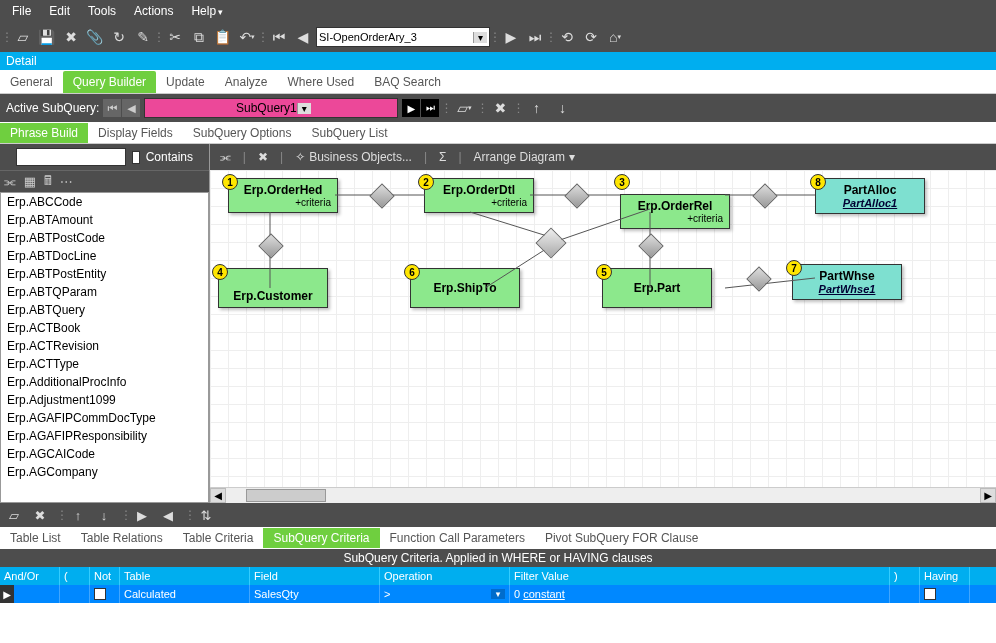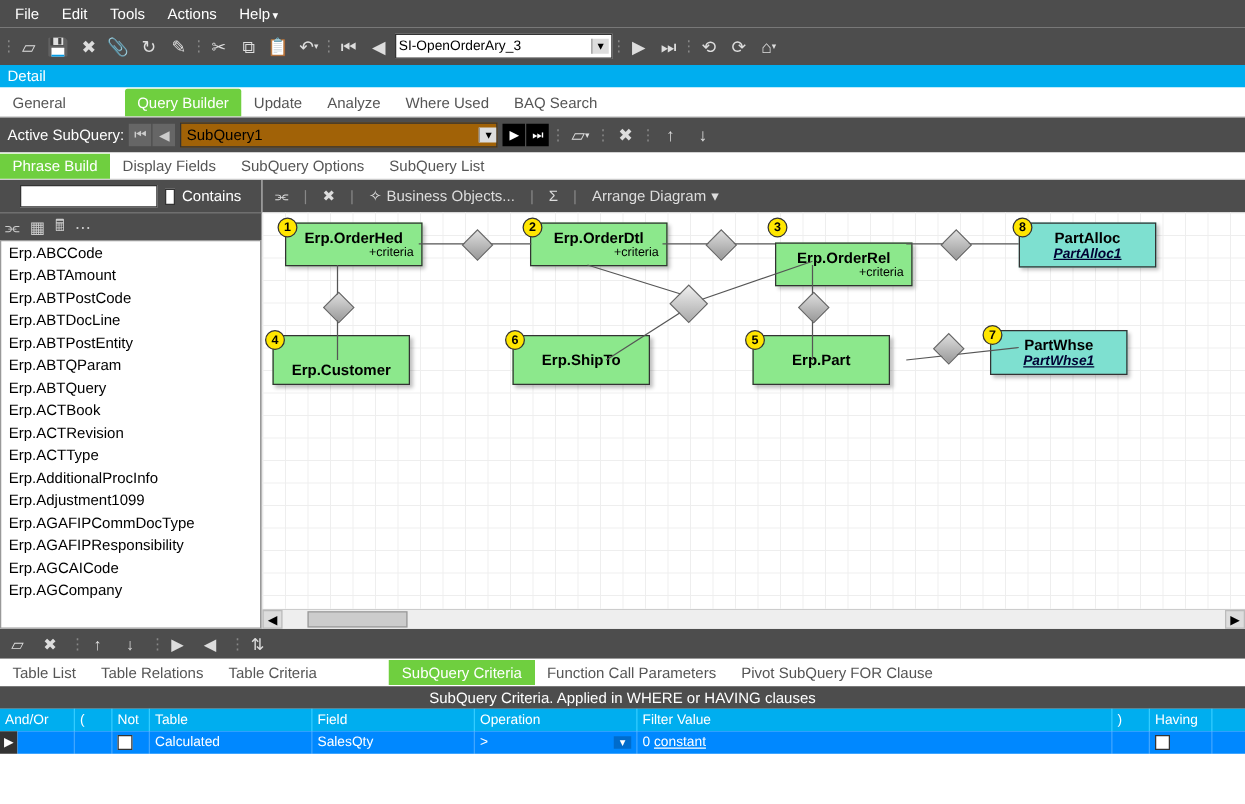--- a/index.html
+++ b/index.html
@@ -16,28 +16,28 @@
 .tb-btn { width: 22px; height: 22px; display: flex; align-items: center; justify-content: center; color: #ddd; cursor: pointer; font-size: 14px; }
 .tb-select { height: 20px; background: #fff; border: 1px solid #333; font-size: 11px; padding: 0 2px; width: 174px; display: flex; align-items: center; justify-content: space-between; }
 .tb-select .dd { background: #ddd; width: 14px; text-align: center; border-left: 1px solid #999; font-size: 10px; }
 
 
 .detailbar { background: #00aeef; color: #fff; height: 18px; display: flex; align-items: center; padding: 0 6px; font-size: 12px; }
 
 
 .tabrow { height: 24px; display: flex; align-items: center; border-bottom: 1px solid #ccc; background: #fff; }
 .tab { padding: 4px 10px; font-size: 12px; cursor: pointer; color: #555; }
-.tab.active { background: #6fcf3f; color: #fff; border-radius: 2px 2px 0 0; margin-left: 37px; }
+.tab.active { background: #6fcf3f; color: #fff; border-radius: 2px 2px 0 0; }
 
 
 .subquerybar { background: #4d4d4d; height: 28px; display: flex; align-items: center; padding: 0 6px; gap: 4px; color: #fff; }
 .subquerybar label { font-size: 12px; }
 .sq-nav { display: flex; gap: 1px; }
 .sq-nav .sqbtn { width: 18px; height: 18px; background: #666; color: #ccc; display: flex; align-items: center; justify-content: center; font-size: 11px; }
-.sq-select { height: 20px; background: #a16207; border: 1px solid #333; width: 254px; display: flex; align-items: center; justify-content: space-between; color: #000; padding-left: 4px; }
+.sq-select { height: 20px; background: #ec4899; border: 1px solid #333; width: 254px; display: flex; align-items: center; justify-content: center; color: #000; padding-left: 4px; }
 .sq-select .dd { background: #ddd; width: 14px; text-align: center; border-left: 1px solid #999; font-size: 10px; color: #000; }
 .sq-play { display: flex; gap: 1px; }
 .sq-play .pbtn { width: 18px; height: 18px; background: #000; color: #fff; display: flex; align-items: center; justify-content: center; font-size: 10px; }
 
 
 .phraserow { height: 22px; display: flex; align-items: center; background: #fff; border-bottom: 1px solid #ccc; }
 .phrasetab { padding: 3px 10px; font-size: 12px; color: #555; cursor: pointer; }
 .phrasetab.active { background: #6fcf3f; color: #fff; }
 
 
@@ -79,21 +79,21 @@
 svg.lines { position: absolute; inset: 0; width: 100%; height: 100%; pointer-events: none; z-index: 1; }
 svg.lines line { stroke: #555; stroke-width: 1; }
 
 
 .bottombar { background: #4d4d4d; height: 24px; display: flex; align-items: center; padding: 0 4px; gap: 6px; color: #ddd; }
 .bb-icon { width: 20px; height: 18px; display: flex; align-items: center; justify-content: center; font-size: 13px; cursor: pointer; }
 .bb-divider { width: 6px; text-align: center; color: #888; }
 
 .bottomtabs { height: 22px; display: flex; align-items: center; background: #fff; }
 .btab { padding: 3px 10px; font-size: 12px; color: #555; cursor: pointer; }
-.btab.active { background: #6fcf3f; color: #fff; margin-left: 48px; }
+.btab.active { background: #6fcf3f; color: #fff; }
 
 .criterialabel { background: #4d4d4d; color: #fff; text-align: center; height: 18px; line-height: 18px; font-size: 12px; }
 
 .gridheader { display: flex; height: 18px; background: #00aeef; color: #fff; font-size: 11px; }
 .gridheader .col { border-right: 1px solid #3cf; padding: 1px 4px; display: flex; align-items: center; }
 .gridrow { display: flex; height: 18px; background: #0088ff; color: #fff; font-size: 11px; }
 .gridrow .col { border-right: 1px solid rgba(255,255,255,.25); padding: 1px 4px; display: flex; align-items: center; }
 .gridrow .chk { width: 12px; height: 12px; background: #fff; border: 1px solid #333; }
 .gridrow .dd { width: 14px; background: rgba(0,0,0,.2); text-align: center; font-size: 9px; margin-left: auto; }
 .gridrow .constant { text-decoration: underline; }

